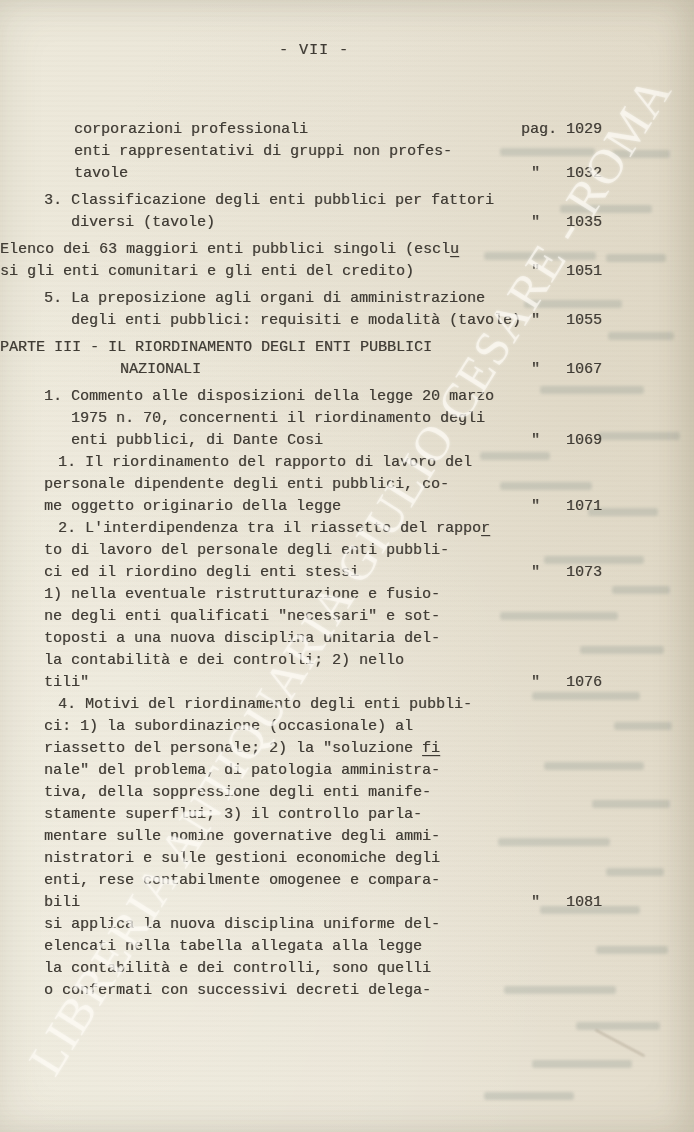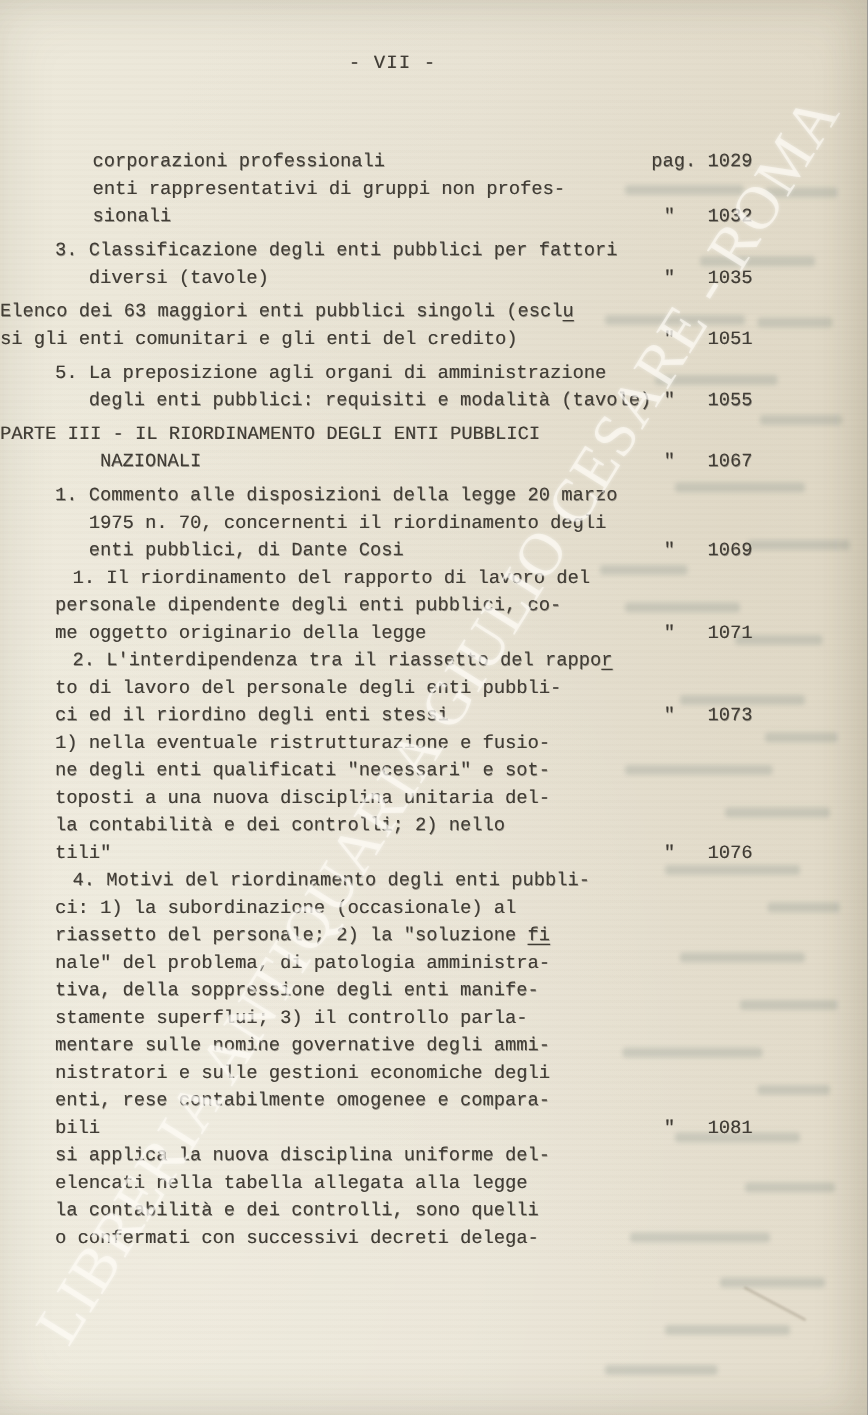--- a/index.html
+++ b/index.html
@@ -33,21 +33,21 @@
   .line {
     position:relative; height:22px; line-height:22px;
     font-size:15px; white-space:pre;
     text-shadow:0.4px 0.4px 0 rgba(64,60,53,0.5);
   }
   .line.gap { margin-top:5px; }
   .ind-0 { }
   .ind-1 { padding-left:44px; }
   .ind-2 { padding-left:71px; }
   .ind-3 { padding-left:74px; }
-  .ind-4 { padding-left:80px; }
+  .ind-4 { padding-left:120px; }
   .ind-5 { padding-left:58px; }
   .ind-6 { padding-left:44px; }
   .ref { position:absolute; left:521px; top:0; }
   .ref.q { left:531px; }
   .pg  { position:absolute; left:566px; top:0; }
   .ul { text-decoration:underline; text-underline-offset:3px; }
   .watermark {
     position:absolute; left:350px; top:575px; z-index:8;
     transform:translate(-50%,-50%) rotate(-58deg);
     transform-origin:center;
@@ -104,21 +104,21 @@
     <div class="ghost" style="top:1092px;left:484px;width:90px;"></div>
   </div>
 
   <div class="crease"></div>
 
   <div class="header">- VII -</div>
 
   <div class="toc">
       <div class="line ind-3"><span class="txt">corporazioni professionali</span><span class="ref">pag.</span><span class="pg">1029</span></div>
       <div class="line ind-3"><span class="txt">enti rappresentativi di gruppi non profes-</span></div>
-      <div class="line ind-3"><span class="txt">sionali</span><span class="ref q">"</span><span class="pg">1032</span></div>
+      <div class="line ind-3"><span class="txt">tavole</span><span class="ref q">"</span><span class="pg">1032</span></div>
       <div class="line ind-1 gap"><span class="txt">3. Classificazione degli enti pubblici per fattori</span></div>
       <div class="line ind-2"><span class="txt">diversi (tavole)</span><span class="ref q">"</span><span class="pg">1035</span></div>
       <div class="line ind-0 gap"><span class="txt"><span>Elenco dei 63 maggiori enti pubblici singoli (escl</span><span class="ul">u</span></span></div>
       <div class="line ind-0"><span class="txt">si gli enti comunitari e gli enti del credito)</span><span class="ref q">"</span><span class="pg">1051</span></div>
       <div class="line ind-1 gap"><span class="txt">5. La preposizione agli organi di amministrazione</span></div>
       <div class="line ind-2"><span class="txt">degli enti pubblici: requisiti e modalità (tavole)</span><span class="ref q">"</span><span class="pg">1055</span></div>
       <div class="line ind-0 gap"><span class="txt">PARTE III - IL RIORDINAMENTO DEGLI ENTI PUBBLICI</span></div>
       <div class="line ind-4"><span class="txt">NAZIONALI</span><span class="ref q">"</span><span class="pg">1067</span></div>
       <div class="line ind-1 gap"><span class="txt">1. Commento alle disposizioni della legge 20 marzo</span></div>
       <div class="line ind-2"><span class="txt">1975 n. 70, concernenti il riordinamento degli</span></div>

